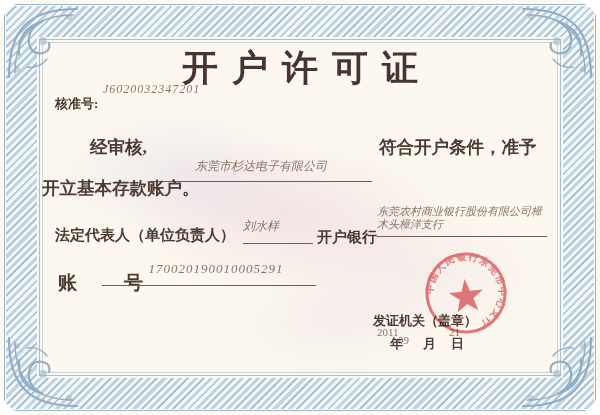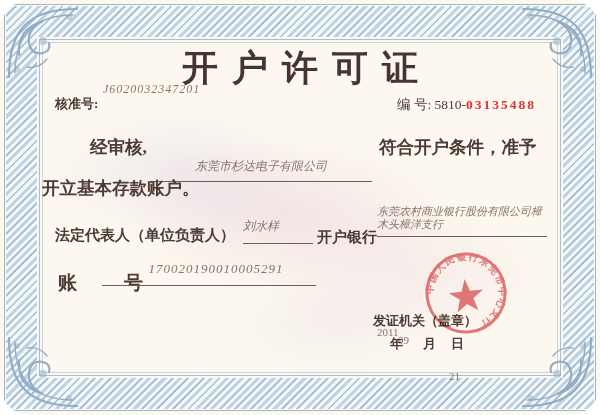--- a/index.html
+++ b/index.html
@@ -47,21 +47,21 @@
   .line1-suffix{left:379px;top:135px;font-size:17.5px;}
   .line2{left:42px;top:176px;font-size:17.5px;}
   .legal-label{left:55px;top:226px;font-size:15px;}
   .legal-line{left:243px;top:218px;width:70px;font-size:12px;padding-bottom:8px;border-bottom:1px solid #6d5f55;}
   .bank-label{left:317px;top:228px;font-size:15px;}
   .bank-line{left:377px;top:205px;width:170px;font-size:11px;line-height:13px;padding-bottom:5px;border-bottom:1px solid #6d5f55;white-space:normal;}
   .acct-label{left:58px;top:270px;font-size:19px;letter-spacing:14px;}
   .acct-line{left:102px;top:261px;width:200px;text-align:center;font-size:13px;letter-spacing:1px;padding:0 0 8px 14px;border-bottom:1px solid #6d5f55;}
   .issuer-label{left:373px;top:312px;font-size:13px;}
   .date-num{top:326px;font-size:11px;color:#8a7668;}
-  .dn-y{left:377px;} .dn-m{left:398px;margin-top:8px;} .dn-d{left:449px;margin-top:44px;}
+  .dn-y{left:377px;} .dn-m{left:398px;margin-top:8px;} .dn-d{left:449px;}
   .date-unit{top:335px;font-size:13px;}
   .du-y{left:390px;} .du-m{left:423px;} .du-d{left:451px;}
   .stamp{position:absolute;left:411px;top:243px;width:110px;height:100px;opacity:.82;transform:rotate(-6deg);pointer-events:none;mix-blend-mode:multiply;}
 </style>
 </head>
 <body>
 
 <div class="certificate">
 
   <div class="frame-band"></div>
@@ -112,23 +112,20 @@
     <circle cx="40" cy="38" r="4" fill="currentColor" opacity=".55"></circle>
     <circle cx="14" cy="66" r="3" fill="currentColor" opacity=".45"></circle>
     <circle cx="66" cy="14" r="3" fill="currentColor" opacity=".45"></circle>
   </svg>
 
   <div class="abs title">开户许可证</div>
 
   <div class="abs approval-value fill">J6020032347201</div>
   <div class="abs approval-label label">核准号:</div>
 
-  <div class="abs serial">
-    <span>编 号: </span><span>5810-</span><span class="red">03135488</span>
-  </div>
 
   <div class="abs line1-prefix label">经审核,</div>
   <div class="abs company-line fill">东莞市杉达电子有限公司</div>
   <div class="abs line1-suffix label">符合开户条件，准予</div>
   <div class="abs legal-label label">法定代表人（单位负责人）</div>
 
   <div class="abs line2 label">开立基本存款账户。</div>
   <div class="abs legal-line fill">刘水样</div>
   <div class="abs bank-line fill">东莞农村商业银行股份有限公司樟木头樟洋支行</div>
   <div class="abs bank-label label">开户银行</div>

